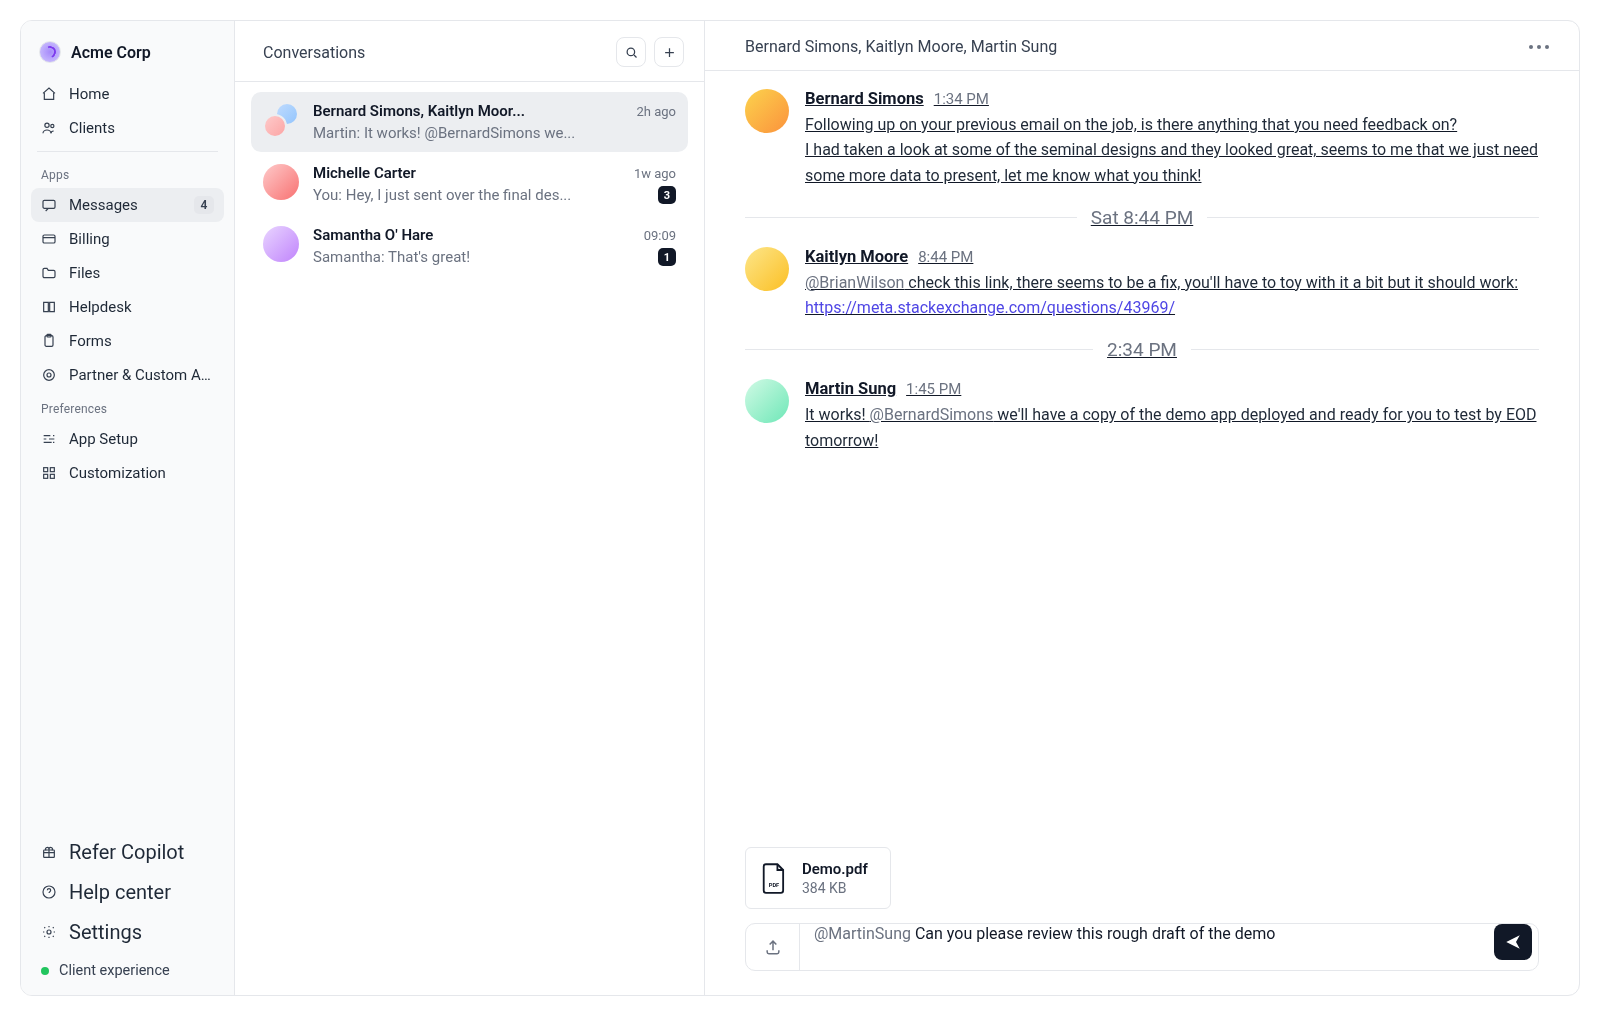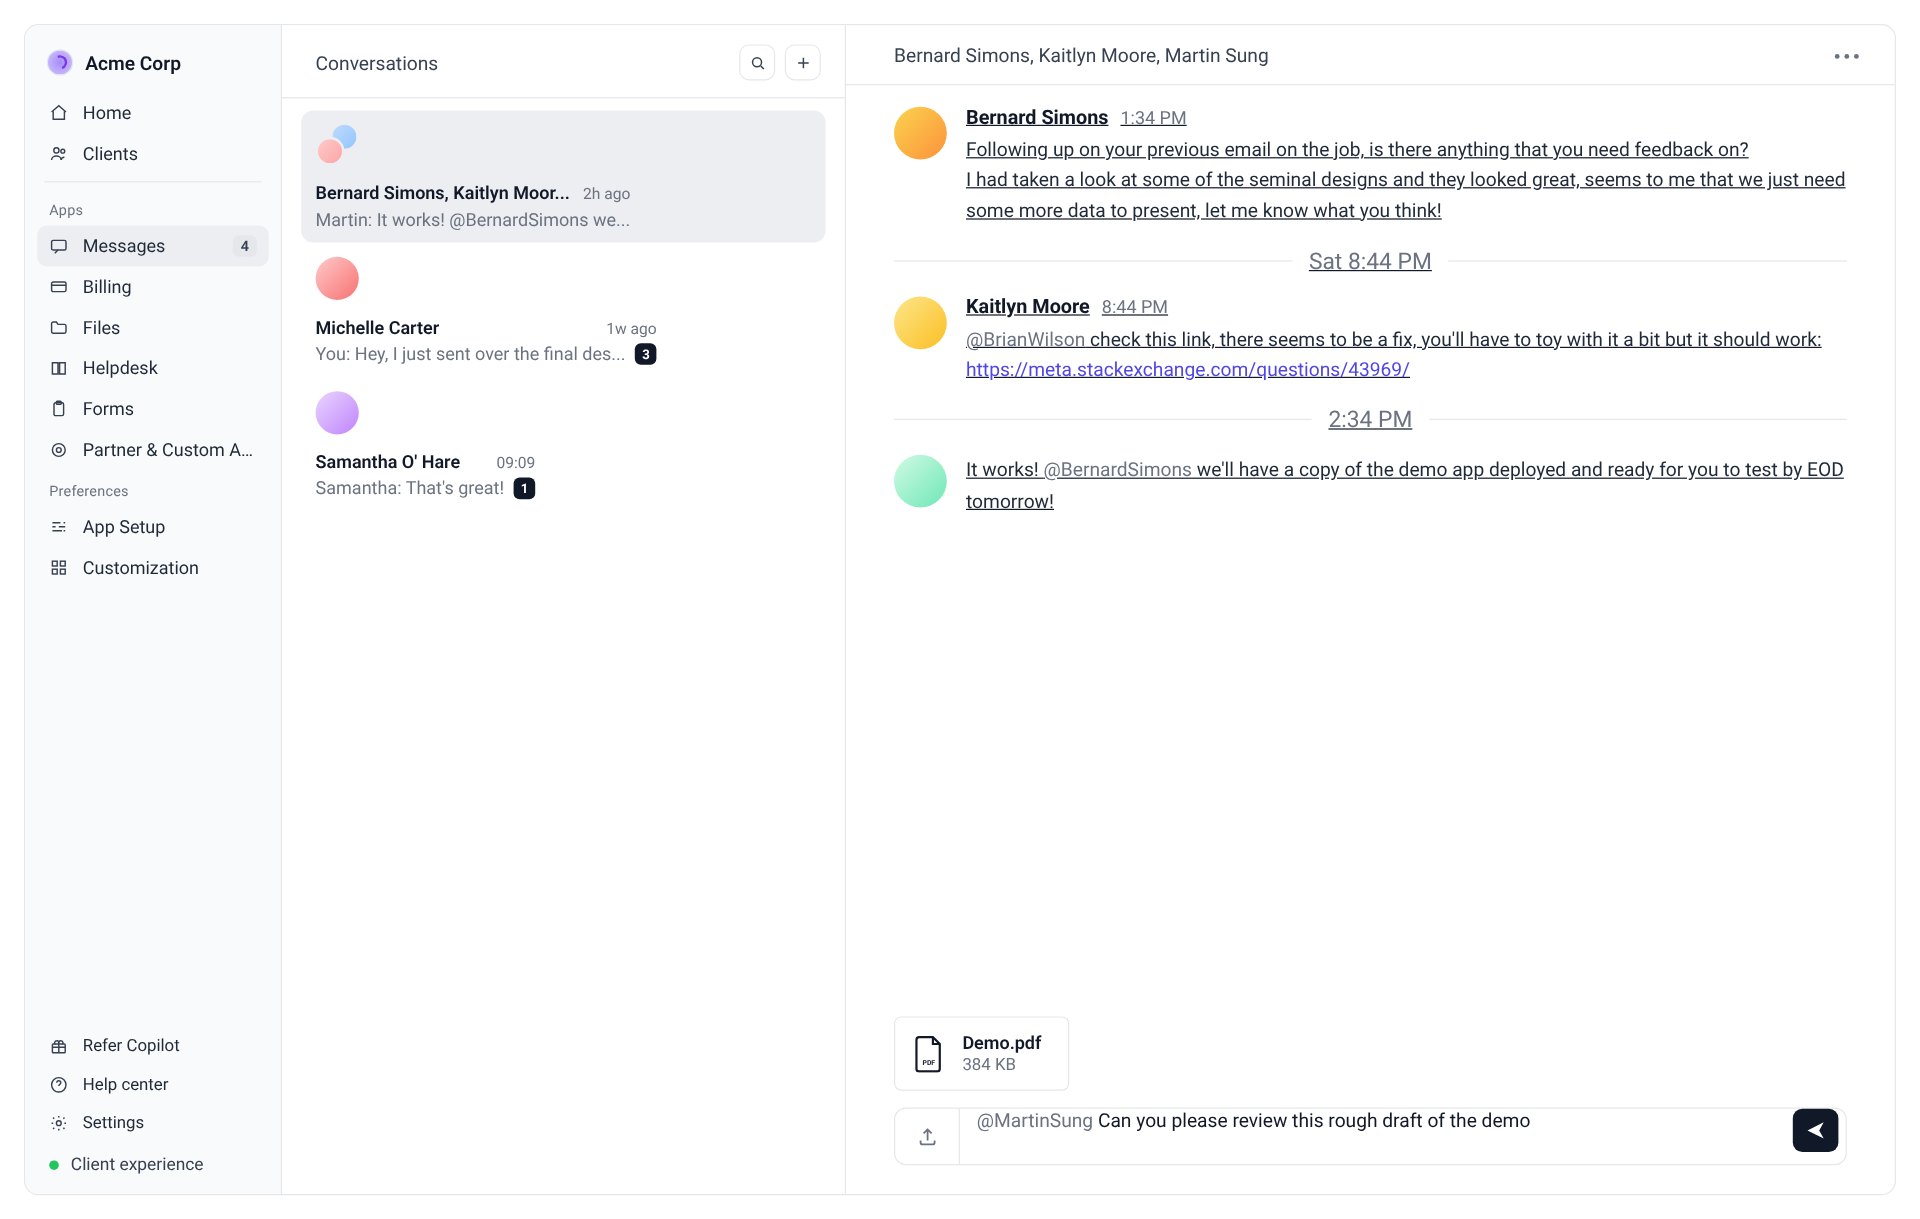--- a/index.html
+++ b/index.html
@@ -70,21 +70,21 @@
   }
   .nav-item.selected{background:var(--selected);}
   .nav-item .icon{width:16px;height:16px;flex-shrink:0;stroke:#374151;fill:none;}
   .nav-item .label{flex:1;white-space:nowrap;overflow:hidden;text-overflow:ellipsis;}
   .nav-item .badge{
     background:var(--badge-light);color:#374151;font-size:12px;font-weight:600;
     min-width:20px;height:18px;border-radius:5px;display:flex;align-items:center;justify-content:center;
     padding:0 4px;
   }
   .sidebar-footer{margin-top:auto;}
-  .sidebar-footer .nav-item{font-size:14px;}
+  .sidebar-footer .nav-item{font-size:20px;}
   .client-exp{
     display:flex;align-items:center;gap:10px;padding:10px 10px 4px 10px;
     font-size:14.5px;color:#374151;
   }
   .dot{width:8px;height:8px;border-radius:50%;background:var(--green);}
   
   .convos{
     width:470px;border-right:1px solid var(--border);display:flex;flex-direction:column;
     background:#fff;
   }
@@ -93,21 +93,21 @@
     padding:16px 20px 14px 28px;border-bottom:1px solid var(--border);
   }
   .convos-header .title{font-size:16px;color:#374151;flex:1;}
   .iconbtn{
     width:30px;height:30px;border:1px solid var(--border);border-radius:8px;
     display:flex;align-items:center;justify-content:center;cursor:pointer;background:#fff;
   }
   .iconbtn svg{width:15px;height:15px;stroke:#374151;fill:none;}
   .convo-list{padding:10px 16px;display:flex;flex-direction:column;gap:2px;}
   .convo{
-    display:flex;gap:14px;padding:10px 12px;border-radius:10px;cursor:pointer;align-items:flex-start;flex-direction:column;
+    display:flex;gap:14px;padding:10px 12px;border-radius:10px;cursor:pointer;align-items:flex-start;
   }
   .convo.active{background:var(--selected);}
   .avatar{
     width:36px;height:36px;border-radius:50%;flex-shrink:0;
     background:linear-gradient(135deg,#c7d2fe,#fecaca);
     display:flex;align-items:center;justify-content:center;
     font-size:13px;font-weight:600;color:#374151;overflow:hidden;
   }
   .avatar-grid{
     width:36px;height:36px;position:relative;flex-shrink:0;
@@ -410,20 +410,24 @@
         </div>
       </div>
 
       <div class="divider">
         <span>2:34 PM</span>
       </div>
 
       <div class="msg">
         <div class="avatar m"></div>
         <div class="msg-body">
+          <div class="msg-head">
+            <span class="msg-author">Martin Sung</span>
+            <span class="msg-time">1:45 PM</span>
+          </div>
           <div class="msg-text">
             <span>It works! </span><span class="mention">@BernardSimons</span><span> we'll have a copy of the demo app deployed and ready for you to test by EOD tomorrow!</span>
           </div>
         </div>
       </div>
     </div>
 
     <div class="composer-wrap">
       <div class="attachment">
         <svg class="file-icon" viewBox="0 0 24 28" fill="none" stroke="#111827" stroke-width="1.6">

